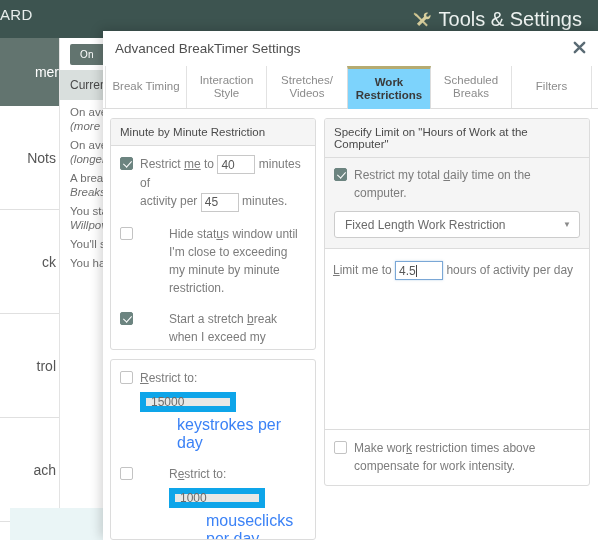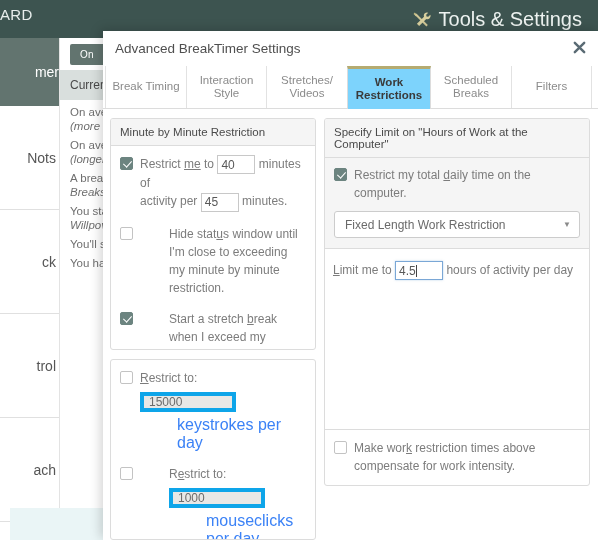--- a/index.html
+++ b/index.html
@@ -166,21 +166,21 @@
   }
   .inp.w40 { width: 38px; }
   .inp.focused {
     border: 1px solid #7aa7d6; box-shadow: 0 0 2px rgba(122,167,214,.5);
   }
   .caret {
     display:inline-block; width:1px; height:12px; background:#444;
     vertical-align:-2px; margin-left:0px;
   }
   .inp-gray {
-    border: 4px solid #0ea5e9; background: #e8e8e6;
+    border: 6px solid #0ea5e9; background: #e8e8e6;
     font-size: 12px; color: #6b6b6b; height: 20px;
     width: 96px; display:flex; align-items:center; padding-left: 5px;
     margin: 5px 0 4px 0;
   }
   .sub { font-size: 16px; color: #3b82f6; margin-left: 37px; }
 
   
   .rp-top { background: #f5f5f5; border-bottom: 1px solid #dcdcdc; padding: 8px 9px 10px 9px;}
   .select {
     margin-top: 9px; height: 27px; border: 1px solid #cccccc;

